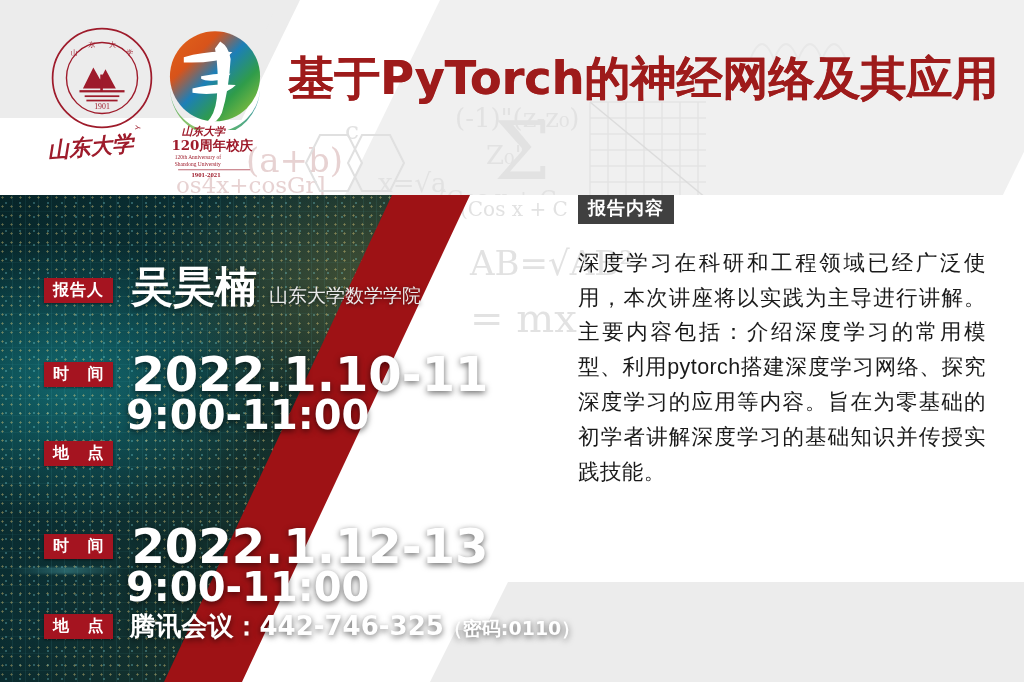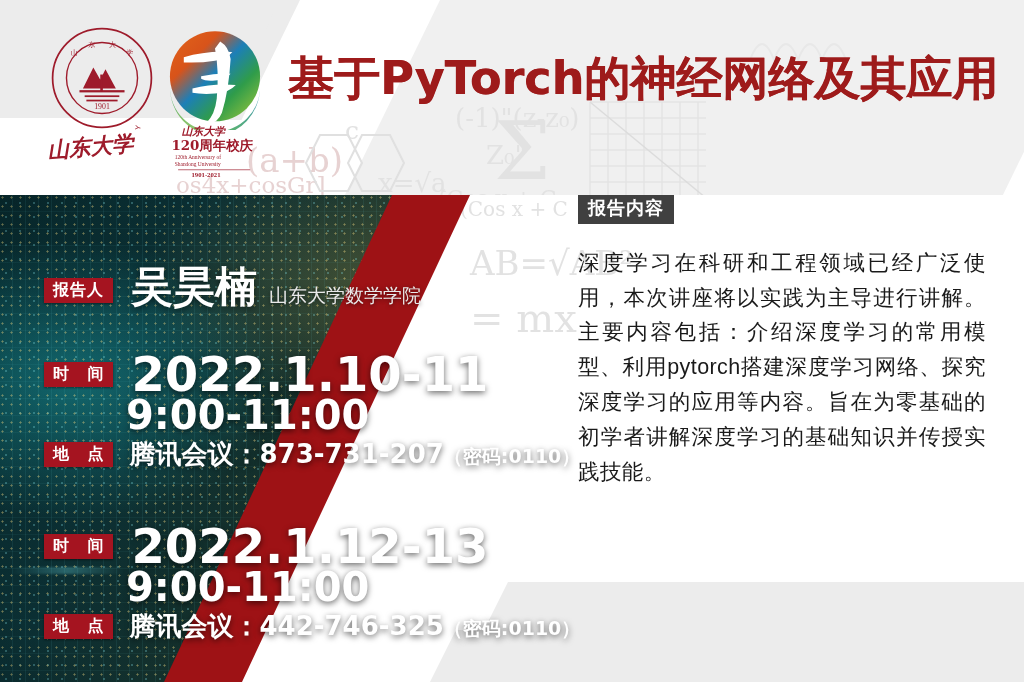--- a/index.html
+++ b/index.html
@@ -323,23 +323,20 @@
         <span class="speaker-aff">山东大学数学学院</span>
       </div>
 
       <div class="row" style="left:28px;top:154px;">
         <span class="tag wide">时 间</span>
         <span class="big">2022.1.10-11</span>
       </div>
       <div class="bigline2" style="left:110px;top:197px;">9:00-11:00</div>
       <div class="row" style="left:28px;top:246px;">
         <span class="tag wide">地 点</span>
-        <span class="venue">
-          <span>腾讯会议：</span><span>873-731-207</span><span class="pw">（</span><span class="pw">密码:0110</span><span class="pw">）</span>
-        </span>
       </div>
 
       <div class="row" style="left:28px;top:326px;">
         <span class="tag wide">时 间</span>
         <span class="big">2022.1.12-13</span>
       </div>
       <div class="bigline2" style="left:110px;top:369px;">9:00-11:00</div>
       <div class="row" style="left:28px;top:418px;">
         <span class="tag wide">地 点</span>
         <span class="venue">

